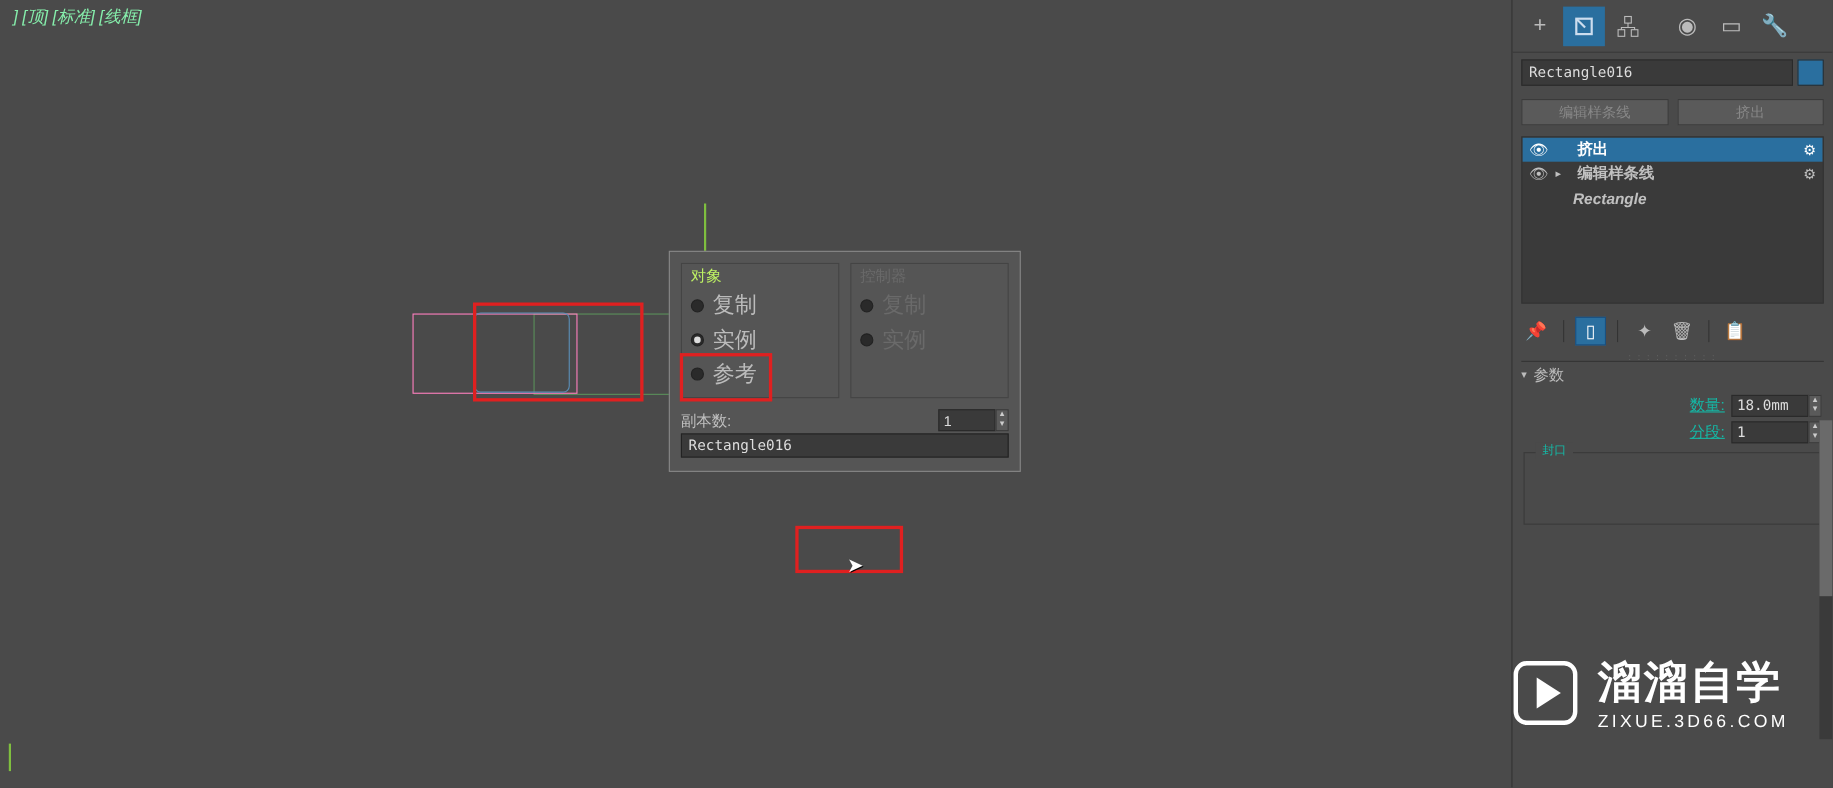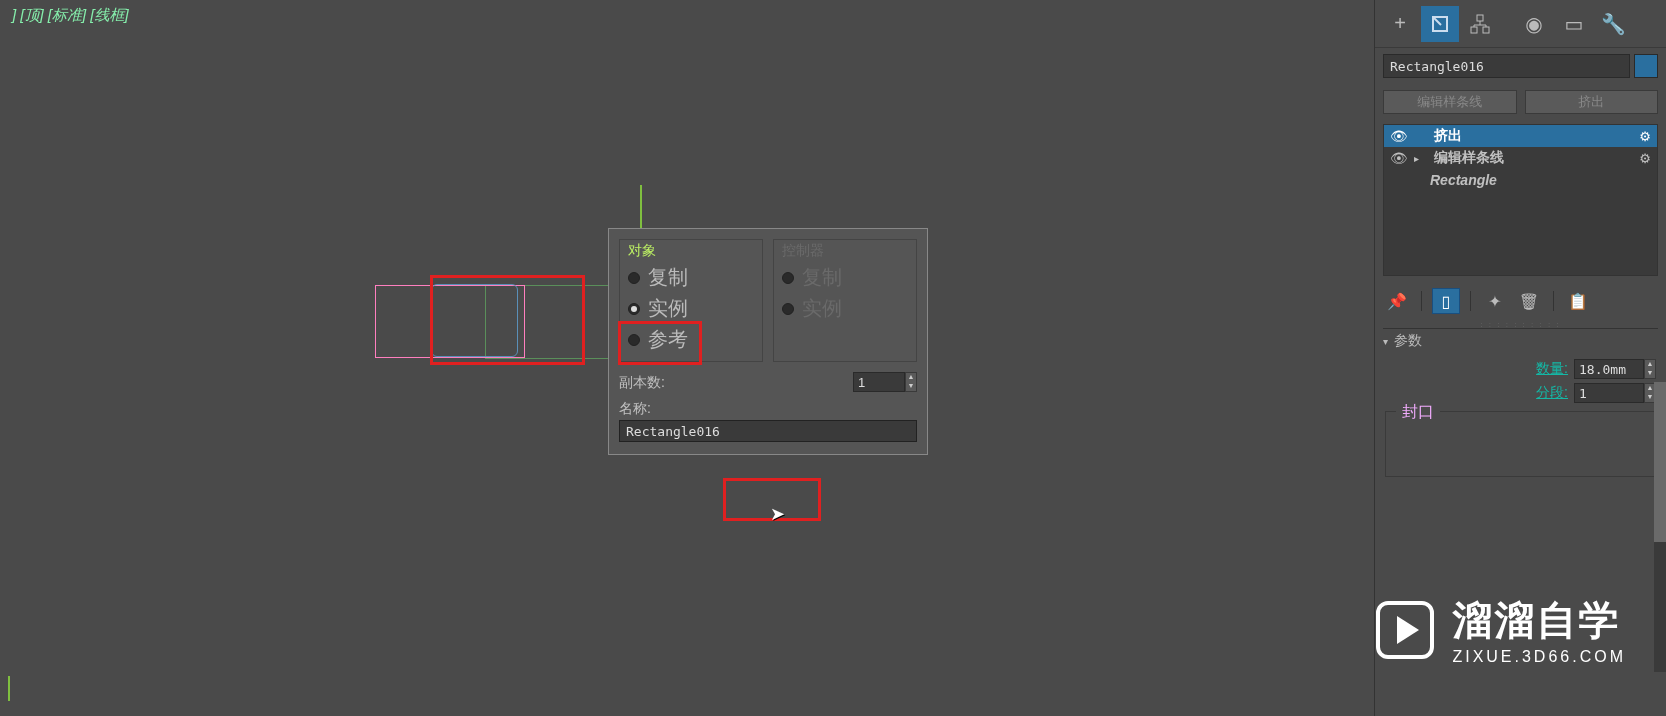--- a/index.html
+++ b/index.html
@@ -75,21 +75,21 @@
 .drag-handle { height:8px; display:flex; align-items:center; justify-content:center; }
 .drag-handle .dots { color:#666; font-size:8px; letter-spacing:2px; }
 .rollout { margin: 0 8px; border-top:1px solid #333; }
 .roll-head { display:flex; align-items:center; height:24px; color:#bbb; font-size:14px; gap:6px; }
 .roll-head .chev { font-size:10px; }
 .params { padding: 4px 0 0 0; }
 .param-row { display:flex; align-items:center; justify-content:flex-end; gap:6px; font-size:14px; padding:2px 2px; }
 .param-row label { color:#14b8a6;text-decoration:underline; }
 .param-row .spin input { width:70px; font-family:monospace; }
 .fieldset { border:1px solid #3a3a3a; margin: 6px 2px 0 2px; padding: 8px 6px 56px 6px; position:relative; }
-.fieldset .legend { position:absolute; top:-10px; left:10px; background:#4a4a4a; padding:0 6px; font-size:16px; color:#f0abfc; }
+.fieldset .legend { position:absolute; top:-10px; left:10px; background:#4a4a4a; padding:0 6px; font-size:11px; color:#14b8a6; }
 .check-row { display:flex; align-items:center; gap:6px; font-size:13px; padding: 2px 16px; }
 .check { width:12px; height:12px; border:1px solid #333; background:#3a3a3a; display:flex; align-items:center; justify-content:center; font-size:10px; color:#ddd; }
 .check.on::after { content:"✓"; }
 .watermark { position:absolute; right:40px; bottom:50px; text-align:left; color:#fff; pointer-events:none; }
 .wm-row { display:flex; align-items:center; gap:18px; }
 .wm-play { width:58px; height:58px; border:4px solid #fff; border-radius:12px; display:flex; align-items:center; justify-content:center; }
 .wm-play .tri { width:0; height:0; border-left:22px solid #fff; border-top:14px solid transparent; border-bottom:14px solid transparent; margin-left:6px; }
 .wm-txt .big { font-size:40px; font-weight:bold; letter-spacing:2px; }
 .wm-txt .sm { font-size:16px; letter-spacing:3px; }
 .scrollbar { position:absolute; right:0; top:382px; width:12px; height:290px; background:#3a3a3a; }
@@ -148,21 +148,20 @@
     <div class="d-line">
       <span style="flex:1">副本数:</span>
       <div class="spin">
         <input value="1" style="">
         <div class="arrows">
             <span>▲</span>
             <span>▼</span>
           </div>
       </div>
     </div>
-    <div class="name-label">名称:</div>
     <input class="name-input" value="Rectangle016" style="">
   </div>
 </div>
 <div class="hl hl-instance"></div>
 <div class="hl hl-ok"></div>
 <div class="cursor-arrow">➤</div>
 
 <div class="panel">
   <div class="tools-row">
     <div class="tool-btn">+</div>

